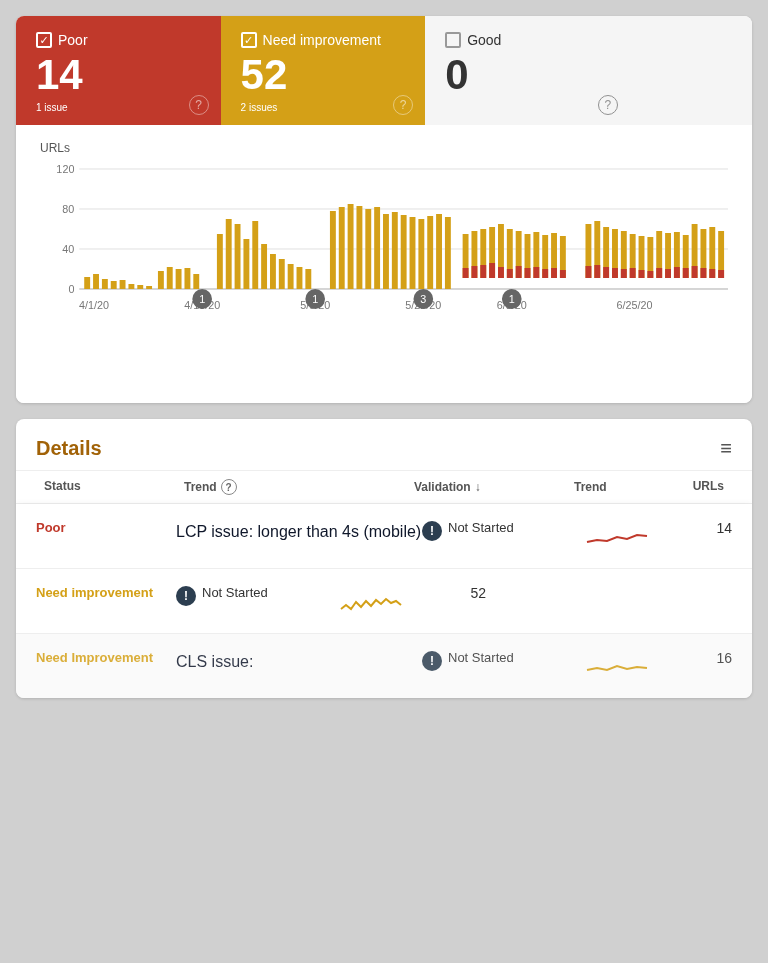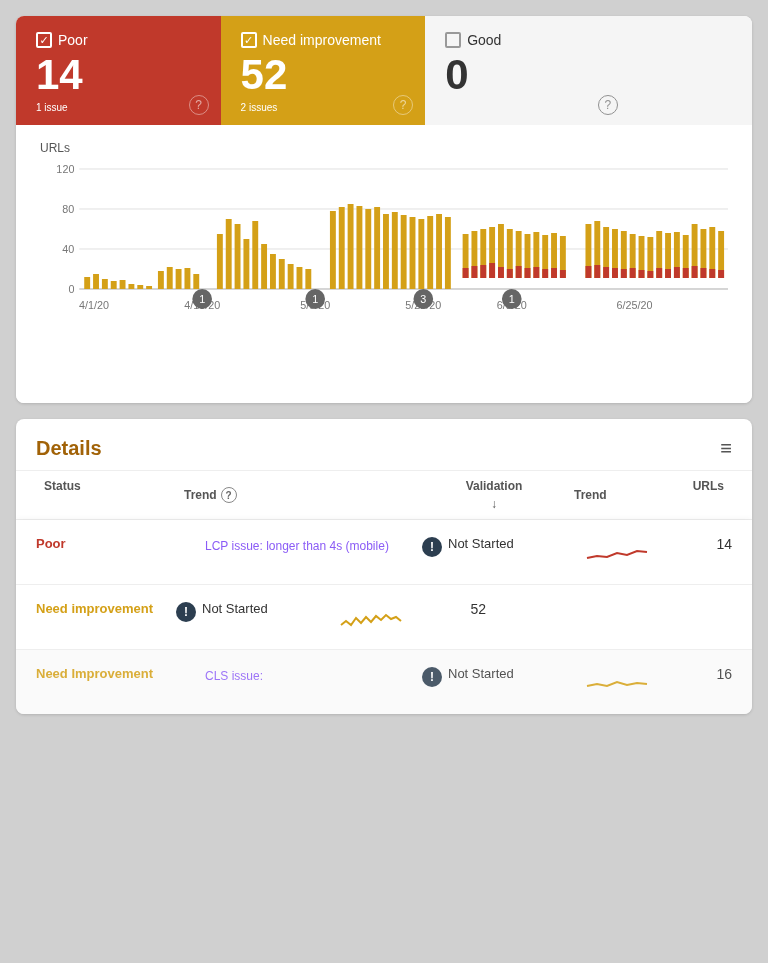--- a/index.html
+++ b/index.html
@@ -184,24 +184,23 @@
       background: #fff;
     }
     .table-row:last-child {
       border-bottom: none;
     }
 
     .status-poor { color: #c0392b; font-size: 13px; font-weight: 600; }
     .status-need { color: #d4a017; font-size: 13px; font-weight: 600; }
 
     .type-text {
-      font-size: 12px;
-      color: #8b5cf6;
+      font-size: 16px;
+      color: #0f172a;
       line-height: 1.5;
-      margin-left: 29px;
     }
 
     .validation-cell {
       display: flex;
       align-items: flex-start;
       gap: 6px;
     }
     .validation-icon {
       width: 20px;
       height: 20px;
@@ -424,21 +423,21 @@
     <span class="details-title">Details</span>
     <span class="filter-icon" style="font-size:20px;">≡</span>
   </div>
 
   <div class="table-header-row">
     <div class="table-col-status">Status</div>
     <div class="table-col-type col-type-header">
       <span>Trend</span>
       <span class="col-help-sm">?</span>
     </div>
-    <div class="table-col-validation col-type-header" style="cursor:pointer;flex-direction:column;">
+    <div class="table-col-validation col-type-header" style="cursor:pointer;">
       <span>Validation</span>
       <span style="font-size:12px;">↓</span>
     </div>
     <div class="table-col-trend col-type-header">
       <span>Trend</span>
     </div>
     <div class="table-col-urls">URLs</div>
   </div>
 
   <div class="table-row" style="box-shadow: 0 2px 8px rgba(0,0,0,0.1);">

